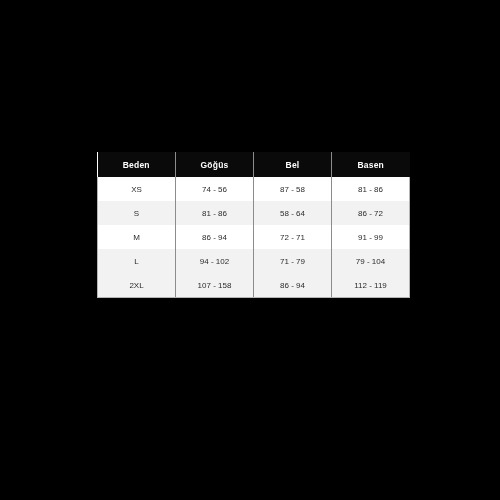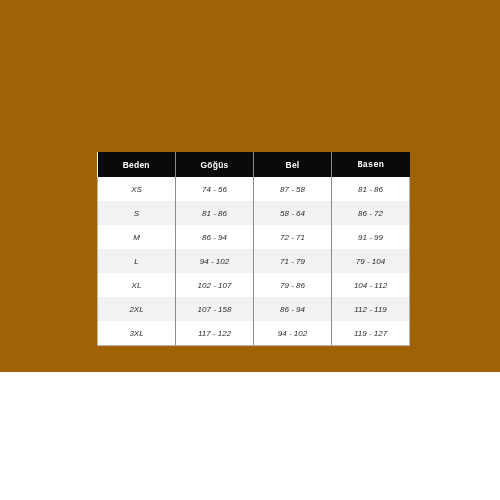--- a/index.html
+++ b/index.html
@@ -11,22 +11,22 @@
     width: 500px;
     height: 500px;
     background: #ffffff;
     font-family: "Liberation Sans", "DejaVu Sans", sans-serif;
     overflow: hidden;
   }
 
   #canvas {
     position: relative;
     width: 500px;
-    height: 372px;
-    background: #a16207;
+    height: 500px;
+    background: #000000;
   }
 
   #size-chart-wrap {
     position: absolute;
     left: 97px;
     top: 152px;
     width: 313px;
   }
 
   table.size-chart {
@@ -44,34 +44,32 @@
     letter-spacing: 0.2px;
     height: 25px;
     padding: 0;
     text-align: center;
     vertical-align: middle;
     border-right: 1px solid #8c8c8c;
     white-space: nowrap;
   }
   table.size-chart thead th:last-child {
     border-right: none;
-    font-family: Liberation Mono, monospace;
   }
 
   table.size-chart tbody td {
     font-size: 8px;
     color: #2b2b2b;
     height: 24px;
     padding: 0;
     text-align: center;
     vertical-align: middle;
     border-right: 1px solid #8c8c8c;
     border-left: none;
     white-space: nowrap;
-    font-style: italic;
   }
   table.size-chart tbody td:last-child {
     border-right: none;
   }
 
   table.size-chart tbody tr.row-odd td {
     background: #ffffff;
   }
   table.size-chart tbody tr.row-even td {
     background: #f2f2f2;
@@ -122,35 +120,23 @@
           <td>86 - 94</td>
           <td>72 - 71</td>
           <td>91 - 99</td>
         </tr>
         <tr class="row-even">
           <td>L</td>
           <td>94 - 102</td>
           <td>71 - 79</td>
           <td>79 - 104</td>
         </tr>
-        <tr class="row-odd">
-          <td>XL</td>
-          <td>102 - 107</td>
-          <td>79 - 86</td>
-          <td>104 - 112</td>
-        </tr>
         <tr class="row-even">
           <td>2XL</td>
           <td>107 - 158</td>
           <td>86 - 94</td>
           <td>112 - 119</td>
-        </tr>
-        <tr class="row-odd">
-          <td>3XL</td>
-          <td>117 - 122</td>
-          <td>94 - 102</td>
-          <td>119 - 127</td>
         </tr>
       </tbody>
     </table>
   </div>
 
 </div>
 
 </body></html>

